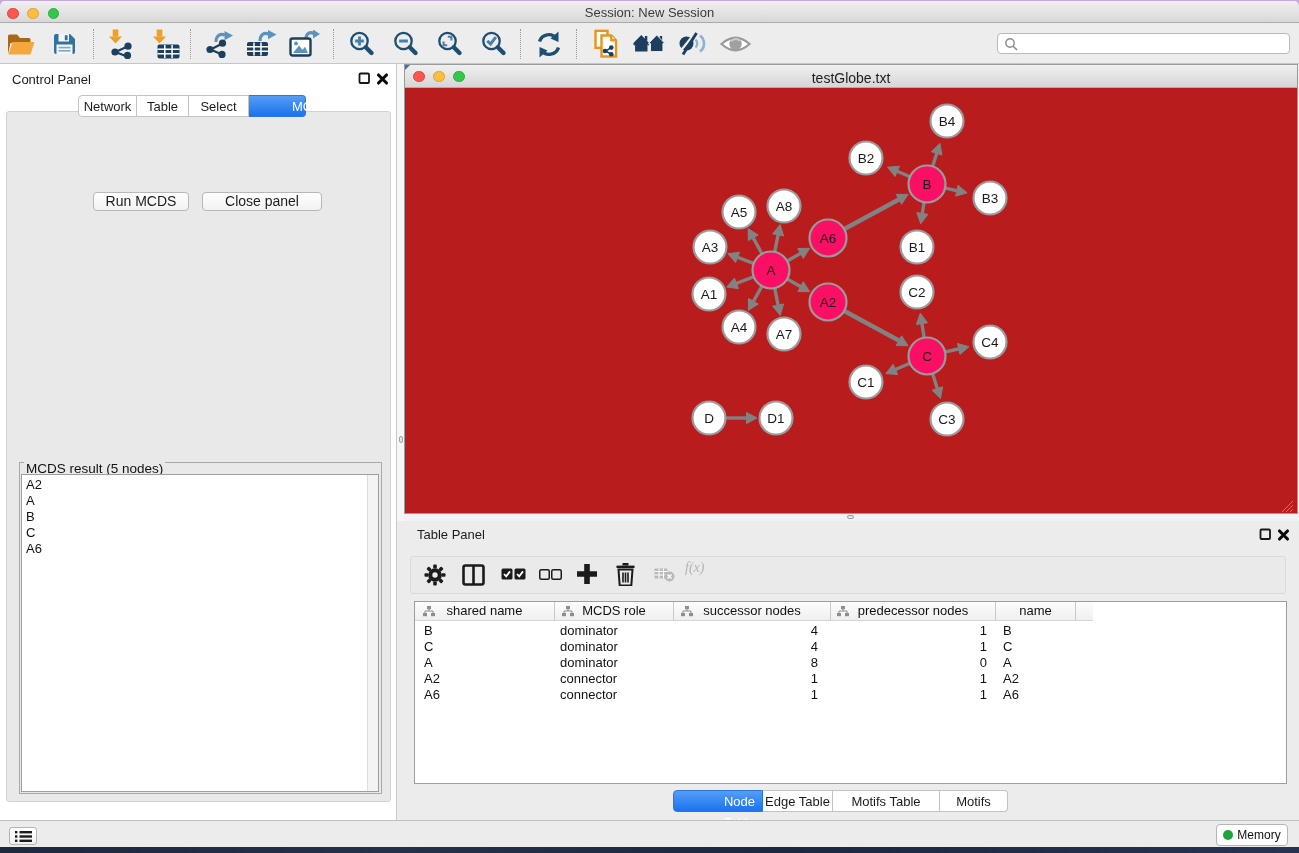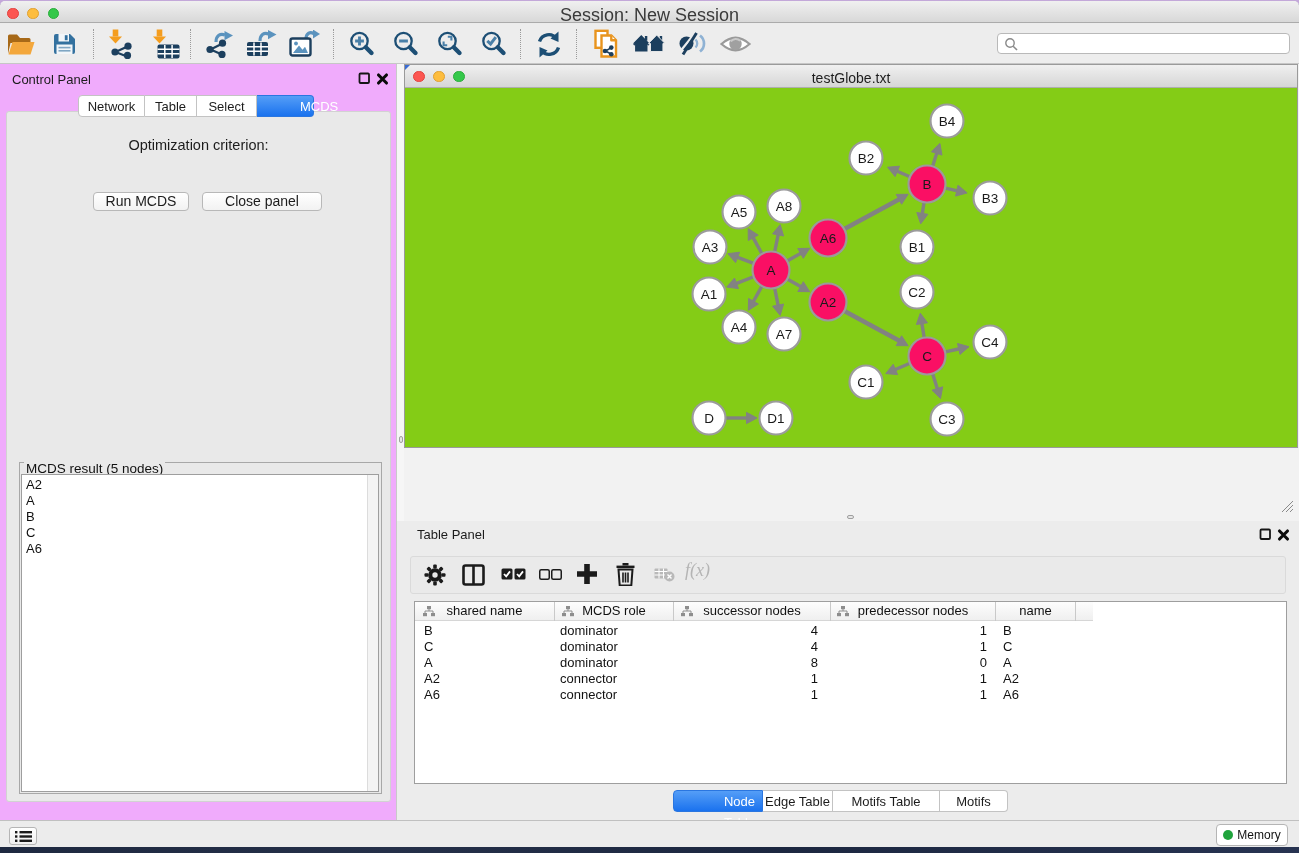--- a/index.html
+++ b/index.html
@@ -3,45 +3,45 @@
 *{margin:0;padding:0;box-sizing:border-box;}
 html,body{width:1299px;height:853px;overflow:hidden;}
 body{font-family:"Liberation Sans",sans-serif;background:linear-gradient(90deg,#1e2940 0%,#253049 30%,#1c2740 60%,#273351 100%);position:relative;}
 #app{position:absolute;left:0;top:1px;width:1299px;height:846px;background:#ececec;border-radius:5px 5px 0 0;overflow:hidden;}
 #deskTop{position:absolute;left:0;top:0;width:1299px;height:4px;background:#c3a8d9;}
 #titlebar{position:absolute;left:0;top:0;width:1299px;height:22px;background:linear-gradient(#f0f0f0,#d8d8d8);border-bottom:1px solid #ababab;border-radius:5px 5px 0 0;}
 .tl{position:absolute;top:6.5px;width:11.5px;height:11.5px;border-radius:50%;}
 #titlebar .t1{left:7px;background:#fc5651;border:1px solid #e2423e;}
 #titlebar .t2{left:27px;background:#fdbd3e;border:1px solid #e0a132;}
 #titlebar .t3{left:47.5px;background:#34c84a;border:1px solid #2bad3c;}
-#titlebar .tt{position:absolute;width:100%;text-align:center;top:3.5px;font-size:18px;color:#3a3a3a;}
+#titlebar .tt{position:absolute;width:100%;text-align:center;top:3.5px;font-size:13px;color:#3a3a3a;}
 #toolbar{position:absolute;left:0;top:23px;width:1299px;height:40px;background:#ededed;border-bottom:1px solid #c6c6c6;}
 .tbi{position:absolute;top:0;height:40px;display:flex;align-items:center;justify-content:center;}
 .tsep{position:absolute;top:5px;height:30px;width:0;border-left:1px dotted #9a9a9a;}
 #searchbox{position:absolute;left:997px;top:9px;width:293px;height:21px;background:#fff;border:1px solid #b9b9b9;border-radius:4px;}
-#cpanel{position:absolute;left:0;top:63px;width:397px;height:756px;background:#f0abfc;}
+#cpanel{position:absolute;left:0;top:63px;width:397px;height:756px;background:#ffffff;}
 #cpanel .hdr{position:absolute;left:12px;top:8px;font-size:13px;color:#1c1c1c;}
 .paneIcons{position:absolute;top:8px;}
 #cpInner{position:absolute;left:6px;top:47px;width:385px;height:691px;background:#e9e9e9;border:1px solid #d2d2d2;border-radius:3px;}
 .seg{position:absolute;display:flex;font-size:13px;color:#1c1c1c;}
 .seg div{background:#fff;border:1px solid #c3c3c3;border-left:none;height:22px;line-height:21px;text-align:center;}
 .seg div:first-child{border-left:1px solid #c3c3c3;border-radius:4px 0 0 4px;}
 .seg div:last-child{border-radius:0 4px 4px 0;}
 .seg div.sel{background:linear-gradient(#559ef7,#1a72ee);border-color:#2a76e0;color:#fff;padding-left:43px;}
 #optlabel{position:absolute;left:0;top:73px;width:397px;text-align:center;font-size:14.5px;color:#1c1c1c;}
 #combo{position:absolute;left:42px;top:95px;width:311px;height:21px;background:#fff;border:1px solid #b5b5b5;border-radius:4px;font-size:14px;line-height:19px;color:#111;padding-left:9px;}
 #combo .step{position:absolute;right:-1px;top:-1px;width:17px;height:21px;background:linear-gradient(#6cb0fb,#1a70f0);border-radius:0 4px 4px 0;}
 .pbtn{position:absolute;height:19px;background:linear-gradient(#ffffff,#f2f2f2);border:1px solid #b8b8b8;border-radius:4px;font-size:14px;text-align:center;line-height:17px;color:#1c1c1c;}
 #mcdsbox{position:absolute;left:19px;top:398px;width:363px;height:332px;border:1px solid #a8a8a8;}
 #mcdsbox .lbl{position:absolute;left:4px;top:-2px;background:#e9e9e9;padding:0 2px;font-size:13.5px;color:#111;}
 #mcdslist{position:absolute;left:1px;top:11px;width:358px;height:318px;background:#fff;border:1px solid #9e9e9e;}
 #mcdslist .sb{position:absolute;right:0;top:0;width:11px;height:100%;background:#f4f4f4;border-left:1px solid #dcdcdc;}
 #mcdslist .items{position:absolute;left:4px;top:2px;font-size:13px;line-height:16px;color:#111;}
 #netdesk{position:absolute;left:397px;top:63px;width:902px;height:457px;background:#f2f2f2;}#deskstrip{position:absolute;left:397px;top:63px;width:7px;height:457px;background:#f6f6f6;}#cpanel{border-right:1px solid #c9c9c9;}
-#netwin{position:absolute;left:404px;top:63px;width:894px;height:384px;background:#84cc16;border:1px solid #9a9a9a;}
+#netwin{position:absolute;left:404px;top:63px;width:894px;height:450px;background:#b91c1c;border:1px solid #9a9a9a;}
 #netwin .wtb{position:absolute;left:0;top:0;width:100%;height:23px;background:linear-gradient(#f0f0f0,#d6d6d6);border-bottom:1px solid #aeaeae;}
 #netwin .t1{left:8px;background:#fc5651;border:1px solid #e2423e;}
 #netwin .t2{left:28px;background:#fdbd3e;border:1px solid #e0a132;}
 #netwin .t3{left:48px;background:#34c84a;border:1px solid #2bad3c;}
 #netwin .tl{top:5.5px;}
 #netwin .wtt{position:absolute;width:100%;text-align:center;top:4.5px;font-size:14px;color:#1d1d1d;}
 #netwin .corner{position:absolute;left:0;top:0;width:0;height:0;border-left:5px solid #3a6cd4;border-bottom:5px solid transparent;}
 .hgrip{position:absolute;background:#e6e6e6;border:1px solid #9f9f9f;border-radius:2px;}
 #tpanel{position:absolute;left:397px;top:520px;width:902px;height:299px;background:#ececec;}
 #tpanel .hdr{position:absolute;left:20px;top:6px;font-size:13px;color:#1c1c1c;}
@@ -240,26 +240,25 @@
       </div>
 </div>
 <div id="cpanel">
 <div class="hdr">Control Panel</div>
 <svg class="paneIcons" style="left:358px;" width="32" height="14" viewBox="0 0 32 14">
         <rect x="1.5" y="1.5" width="9.5" height="9.5" rx="1" fill="none" stroke="#161616" stroke-width="1.8"></rect>
         <path d="M20.5 3 L28.5 11 M28.5 3 L20.5 11" stroke="#0a0a0a" stroke-width="3.1" stroke-linecap="round"></path>
       </svg>
 <div id="cpInner"></div>
 <div class="seg" style="left:78px;top:31px;">
-        <div style="width:67px;">Network</div>
+        <div style="width:59px;">Network</div>
         <div style="width:52px;">Table</div>
         <div style="width:60px;">Select</div>
         <div class="sel" style="width:57px;">MCDS</div>
       </div>
-<div id="optlabel">Optimization criterion:</div>
 <div class="pbtn" style="left:93px;top:128px;width:96px;">Run MCDS</div>
 <div class="pbtn" style="left:202px;top:128px;width:120px;">Close panel</div>
 <div id="mcdsbox">
         <span class="lbl">MCDS result (5 nodes)</span>
 <div id="mcdslist">
           <div class="items">A2<br>A<br>B<br>C<br>A6</div>
           <div class="sb"></div>
         </div>
 </div>
 </div>
@@ -425,21 +424,21 @@
           <rect x="0.5" y="0.5" width="13" height="10" rx="1" fill="#b9b9b9"></rect>
           <g stroke="#fff" stroke-width="1">
             <line x1="0.5" y1="3.5" x2="13.5" y2="3.5"></line>
             <line x1="0.5" y1="7" x2="13.5" y2="7"></line>
             <line x1="5" y1="0.5" x2="5" y2="10.5"></line>
             <line x1="9.5" y1="0.5" x2="9.5" y2="10.5"></line>
           </g>
           <circle cx="15.5" cy="8.5" r="5" fill="#b9b9b9"></circle>
           <path d="M13.5 6.5 l4 4 M17.5 6.5 l-4 4" stroke="#fff" stroke-width="1.4"></path>
         </svg>
-<div style="position:absolute;left:274px;top:3px;font-family:'Liberation Serif',serif;font-style:italic;font-size:18px;color:#b4b4b4;">f(x)</div>
+<div style="position:absolute;left:274px;top:3px;font-family:'Liberation Serif',serif;font-style:italic;font-size:14px;color:#b4b4b4;">f(x)</div>
 </div>
 <div id="ttable">
 <div id="thead">
 <div class="c" style="left:0;width:140px;"><svg class="hic" width="12" height="11" viewBox="0 0 12 11" style="left:8px;">
               <g fill="#8d8d8d">
                 <rect x="4" y="0" width="4" height="3.2"></rect>
                 <rect x="0" y="7" width="4" height="3.2"></rect>
                 <rect x="8" y="7" width="4" height="3.2"></rect>
               </g>
               <path d="M6 3 v2 M2 7 V5 h8 v2" stroke="#8d8d8d" stroke-width="1" fill="none"></path>

